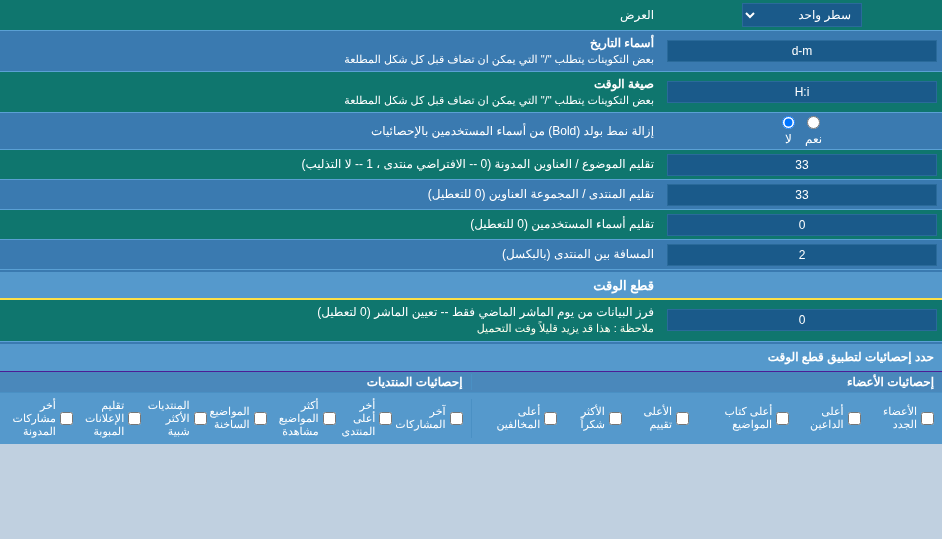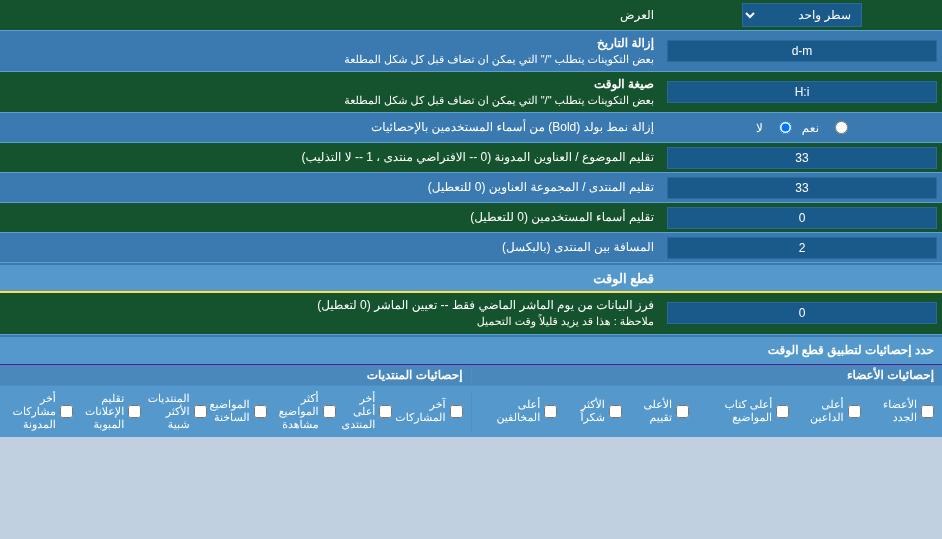--- a/index.html
+++ b/index.html
@@ -8,21 +8,21 @@
       font-size: 12px;
       direction: rtl;
       background: #c0d0e0;
       width: 942px;
       min-height: 539px;
       overflow: hidden;
     }
 
     .main-container {
       width: 942px;
-      background: #14532d;
+      background: #0f766e;
     }
 
     .row {
       display: flex;
       flex-direction: row-reverse;
       align-items: center;
       border-bottom: 1px solid #5aa0d4;
       min-height: 30px;
     }
 
@@ -88,21 +88,22 @@
       align-items: center;
       gap: 10px;
       direction: rtl;
     }
 
     .radio-label {
       color: #fff;
       font-size: 12px;
       display: flex;
       align-items: center;
-      gap: 16px;
+      gap: 3px;
+      flex-direction: column;
     }
 
     .checkboxes-section {
       background: #5599cc;
       border-top: 2px solid #3a7ab0;
     }
 
     .checkboxes-header-row {
       display: flex;
       flex-direction: row-reverse;
@@ -171,21 +172,21 @@
       <select class="select-input">
         <option>سطر واحد</option>
         <option>سطرين</option>
         <option>ثلاثة أسطر</option>
       </select>
     </div>
   </div>
 
   <div class="row row-dark">
     <div class="label-cell">
-      <div><strong>إزالة التاريخ</strong></div>
+      <div><strong>أسماء التاريخ</strong></div>
       <div style="font-size:11px;">بعض التكوينات يتطلب "/" التي يمكن ان تضاف قبل كل شكل المطلعة</div>
     </div>
     <div class="input-cell">
       <input type="text" class="text-input" value="d-m" style="">
     </div>
   </div>
 
   <div class="row">
     <div class="label-cell">
       <div><strong>صيغة الوقت</strong></div>

